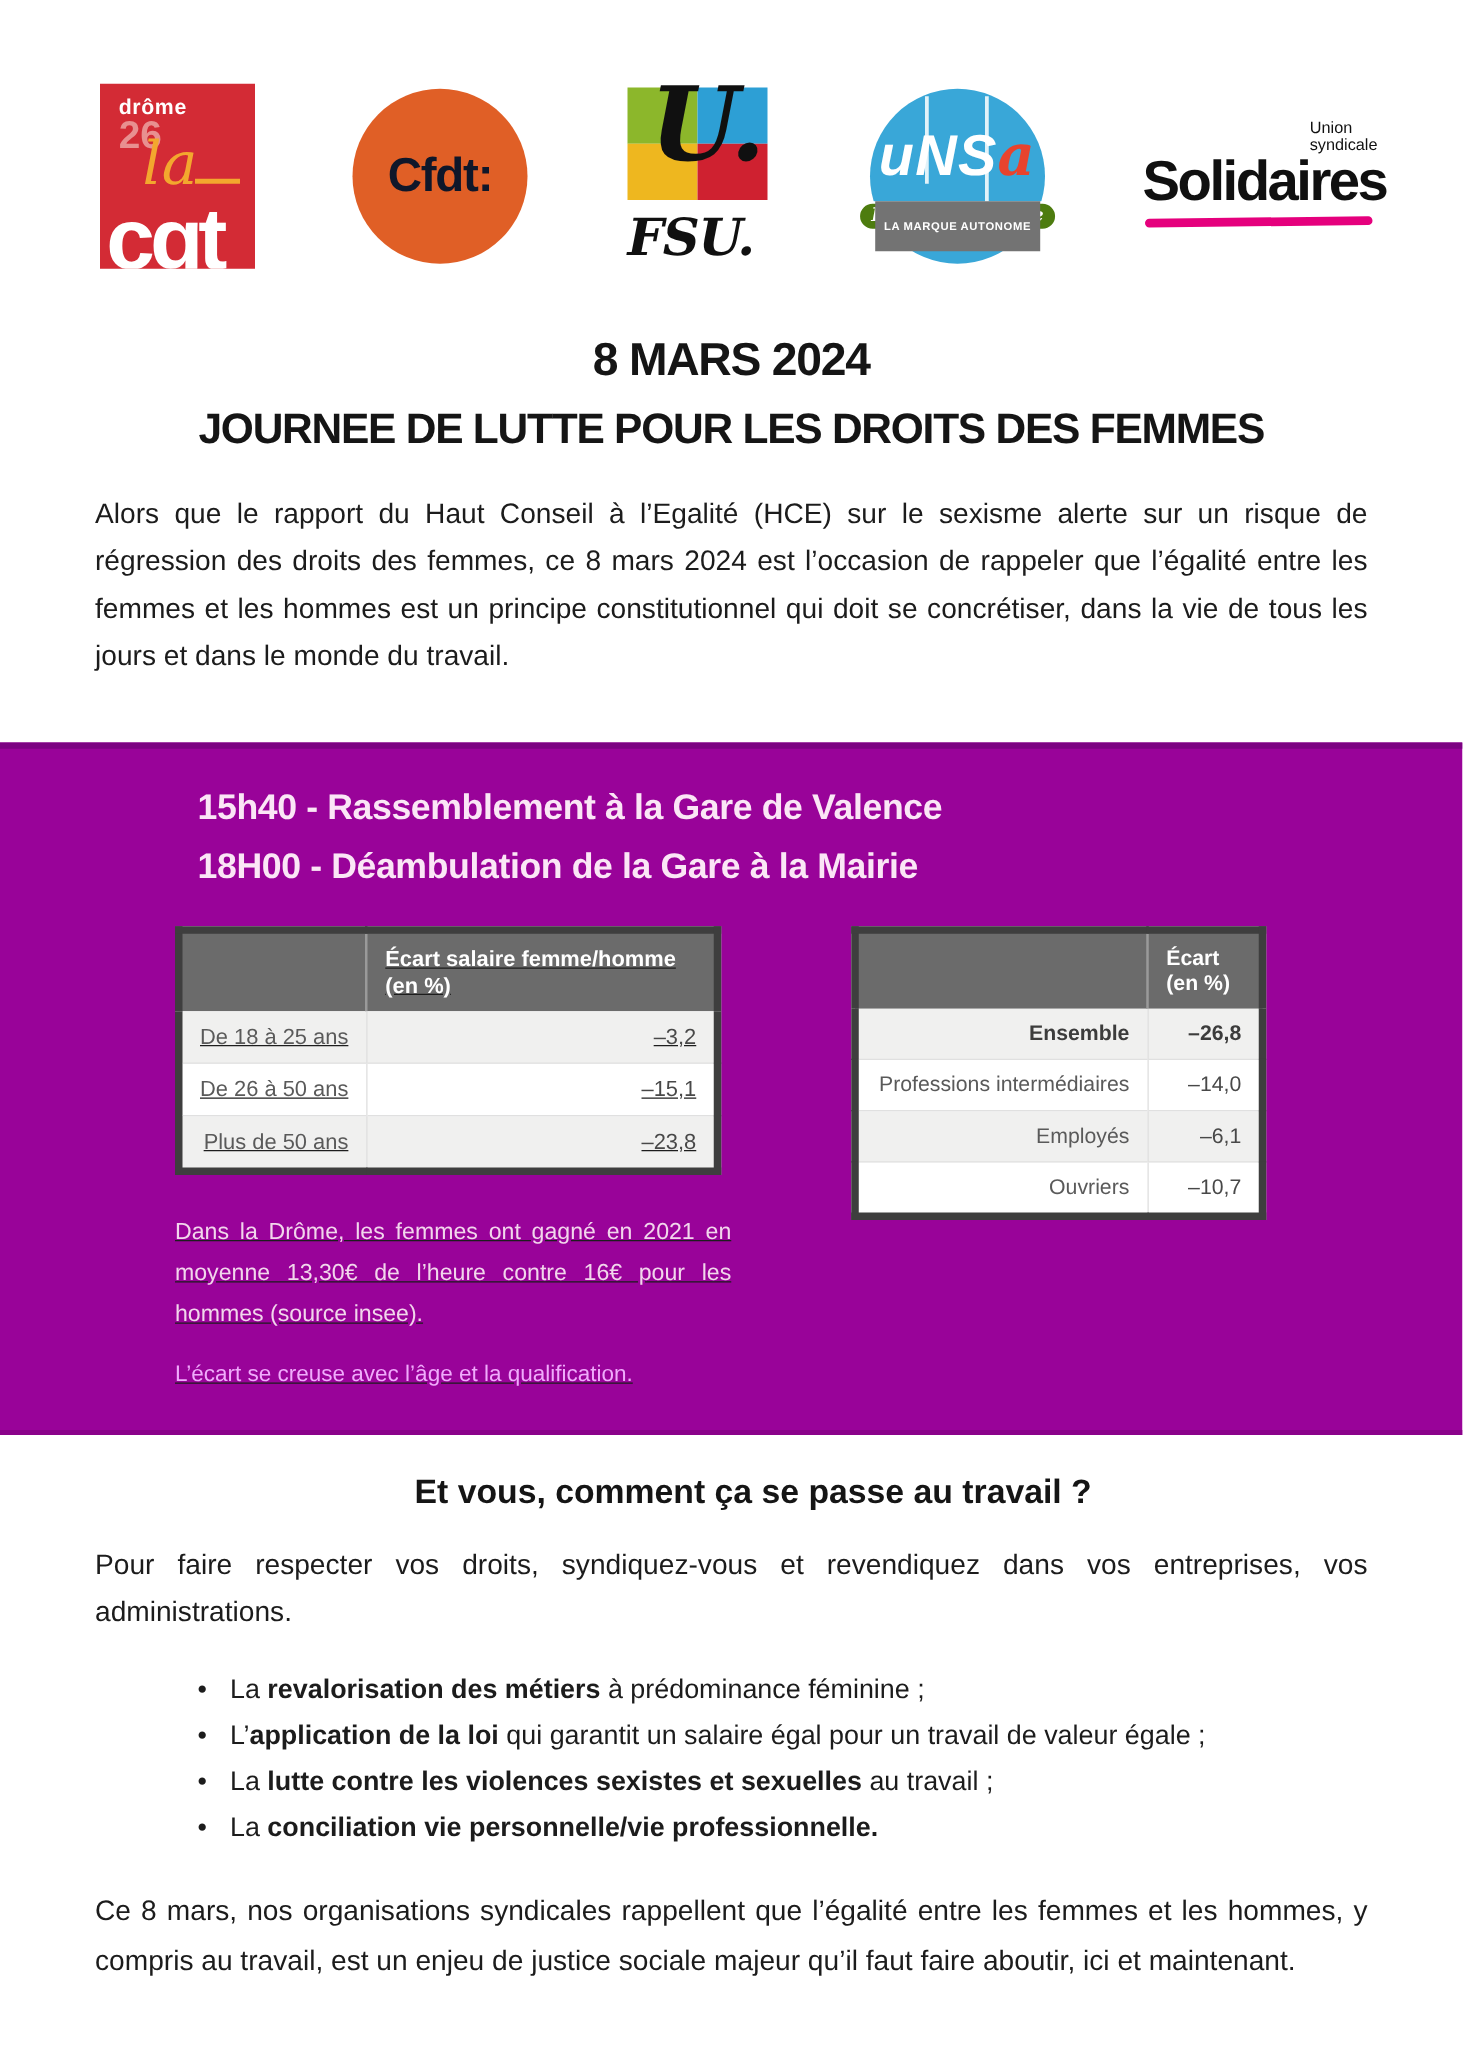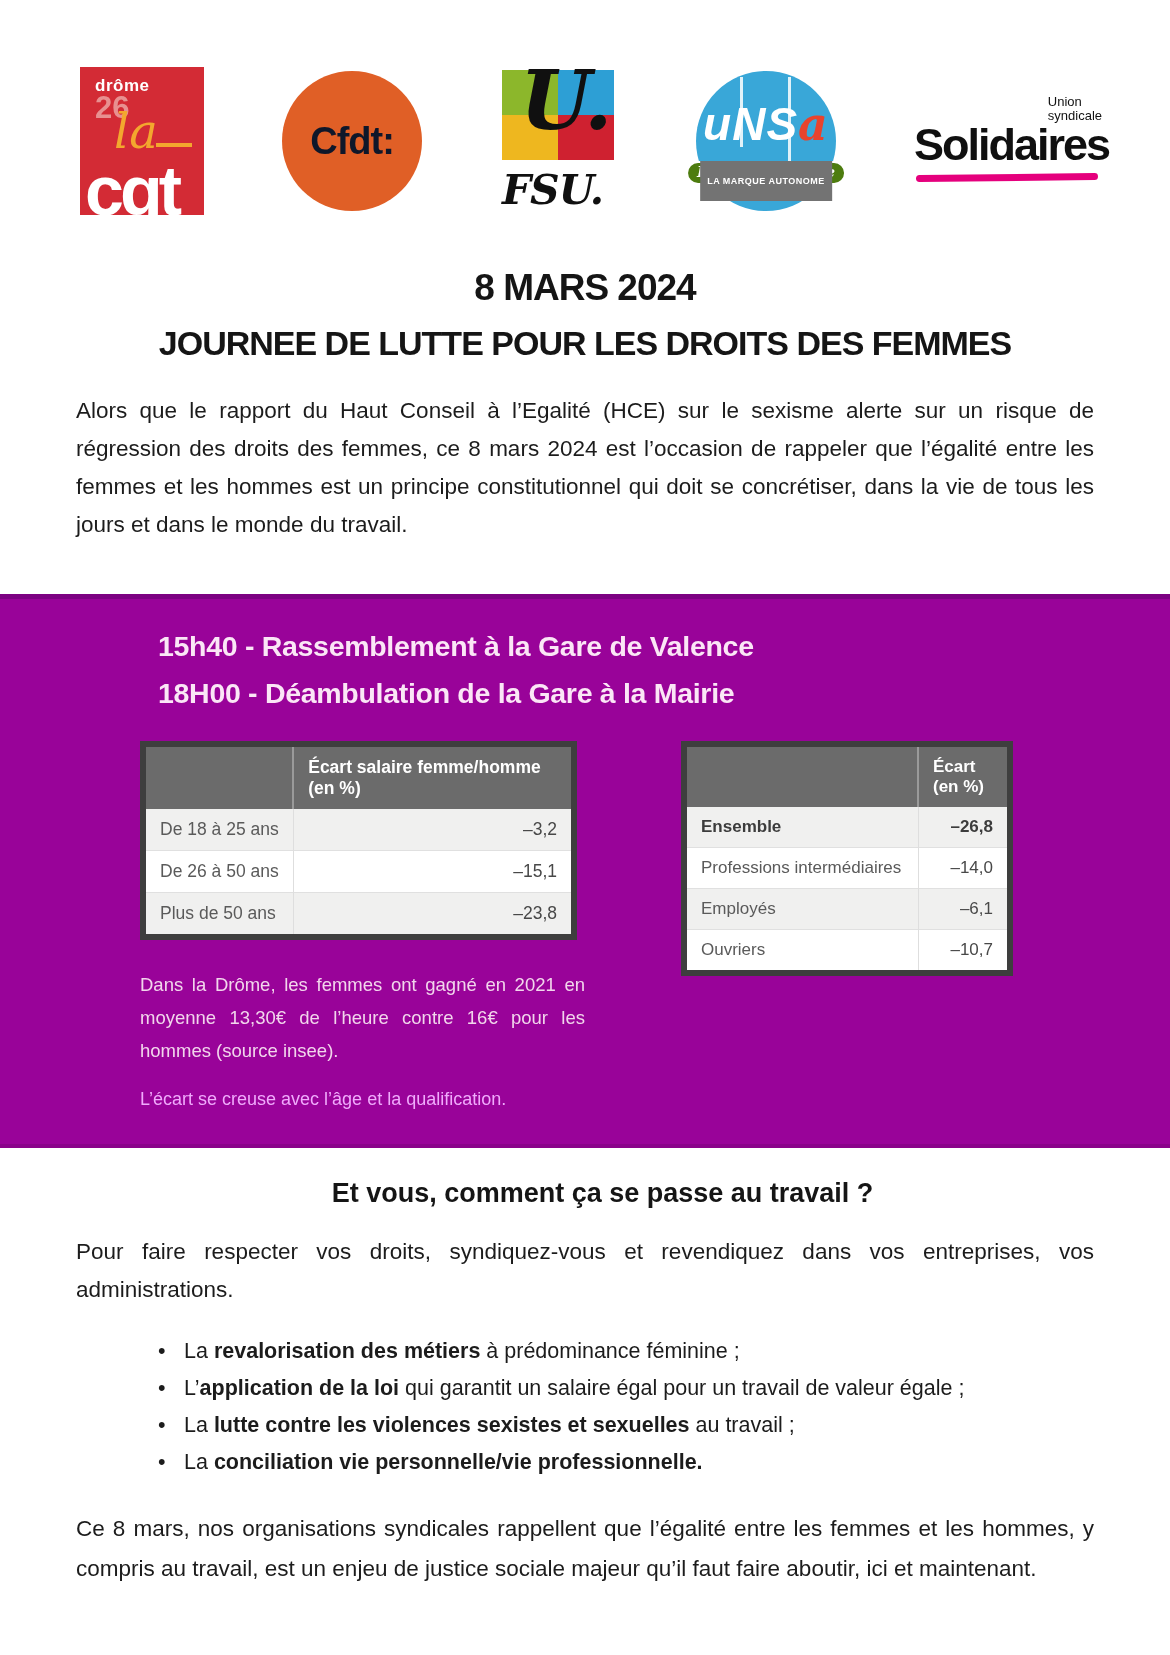--- a/index.html
+++ b/index.html
@@ -45,31 +45,31 @@
   .title1 { margin-top:52px; text-align:center; font-size:37px; font-weight:800; letter-spacing:-1px; line-height:40px; color:#151515; }
   .title2 { margin-top:16px; text-align:center; font-size:34px; font-weight:800; letter-spacing:-1px; line-height:38px; color:#151515; }
 
   .intro { margin:30px 76px 0 76px; font-size:22.5px; line-height:38px; text-align:justify; color:#1c1c1c; }
 
   
   .purple { margin-top:50px; background:#990399; border-top:5px solid #7c0282; border-bottom:4px solid #8a028a; padding:24px 0 34px 0; }
   .banner { margin-left:158px; color:#fbe6f6; font-size:28.5px; font-weight:800; line-height:47px; letter-spacing:-.3px; }
 
   .tables-row { display:flex; align-items:flex-start; margin:24px 0 0 140px; }
-  .col-left { width:437px; }
+  .col-left { width:437px;text-decoration:underline; }
   .col-right { margin-left:70px;padding-left:34px; }
 
   table.stat { border-collapse:collapse; background:#fff; border:6px solid #3e3e3e; font-size:17.5px; }
   table.stat th, table.stat td { padding:10px 14px; }
   table.stat thead th { background:#6b6b6b; color:#fff; font-weight:bold; text-align:left; }
   table.stat thead th.sep { border-left:2px solid #9a9a9a; }
   table.stat tbody tr:nth-child(odd)  { background:#f0f0ef; }
   table.stat tbody tr:nth-child(even) { background:#ffffff; }
   table.stat tbody tr + tr td { border-top:1px solid #e0e0e0; }
-  table.stat td.label { color:#5a5a5a; white-space:nowrap; }
+  table.stat td.label { color:#5a5a5a; white-space:nowrap;text-align:right; }
   table.stat td.value { color:#484848; text-align:right; border-left:1px solid #dedede; }
   table.age { width:437px; } .age td.label { width:150px; }
   table.cat { width:332px; font-size:17px; } .cat td.value { width:92px; }
   tr.strong td { font-weight:bold; color:#3c3c3c !important; }
 
   .note1 { margin-top:28px; font-size:18.5px; line-height:33px; text-align:justify; color:#f2d6ec; width:445px; }
   .note2 { margin-top:22px; font-size:18px; color:#f0abfc; }
 
   
   .work-heading { margin-top:30px; text-align:center; font-size:27px; font-weight:700; color:#151515;padding-left:35px; }

